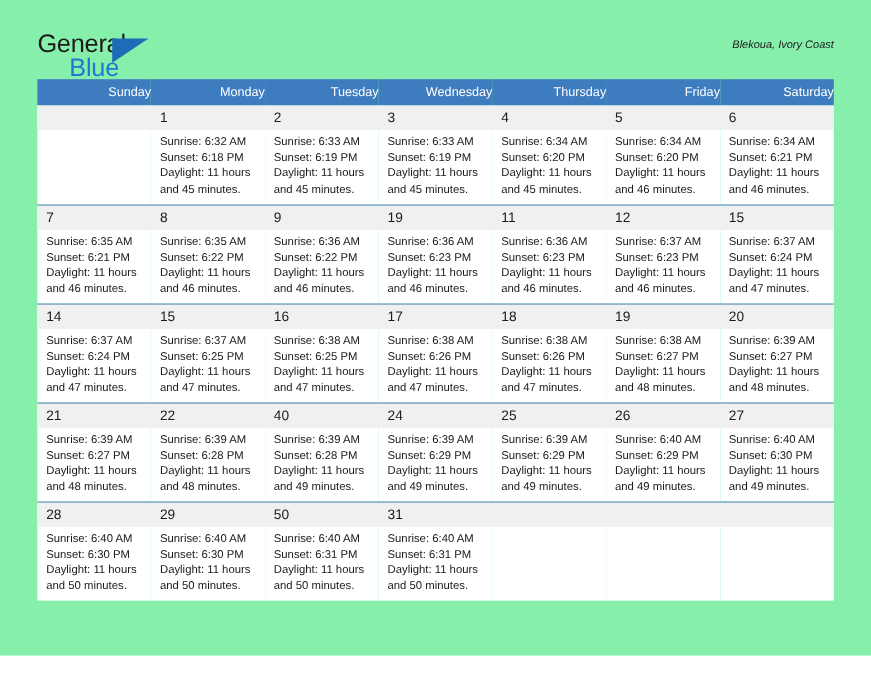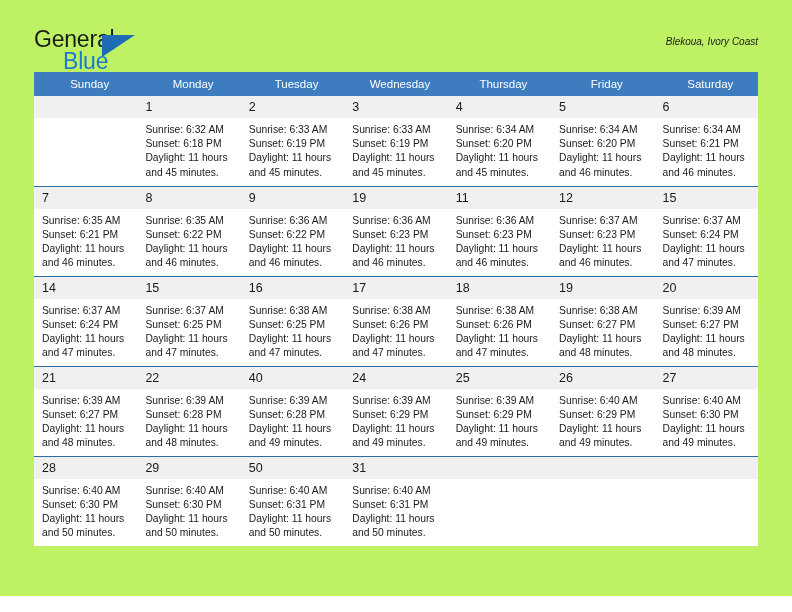--- a/index.html
+++ b/index.html
@@ -7,21 +7,21 @@
     width: 792px;
     height: 612px;
     background: #ffffff;
     font-family: "Liberation Sans", sans-serif;
     -webkit-font-smoothing: antialiased;
   }
   .page {
     position: relative;
     width: 792px;
     height: 596px;
-    background: #bef264;
+    background: #86efac;
     padding: 0 34px;
   }
 
   
   .header {
     display: flex;
     align-items: flex-start;
     justify-content: space-between;
     height: 72px;
     padding-top: 28px;
@@ -78,21 +78,21 @@
   .calendar {
     width: 724px;
     border-collapse: collapse;
     table-layout: fixed;
   }
   .calendar th {
     background: #3d7cbf;
     color: #ffffff;
     font-size: 11.5px;
     font-weight: normal;
-    text-align: center;
+    text-align: right;
     padding: 6px 0 6px 8px;
     height: 22px;
     border: none;
   }
   .calendar td {
     width: 103.4px;
     height: 90px;
     vertical-align: top;
     padding: 0;
     border: none;

